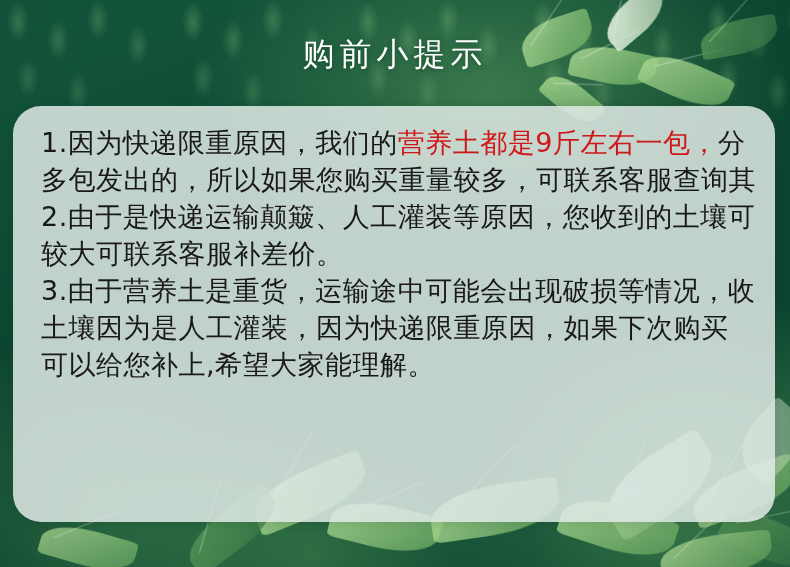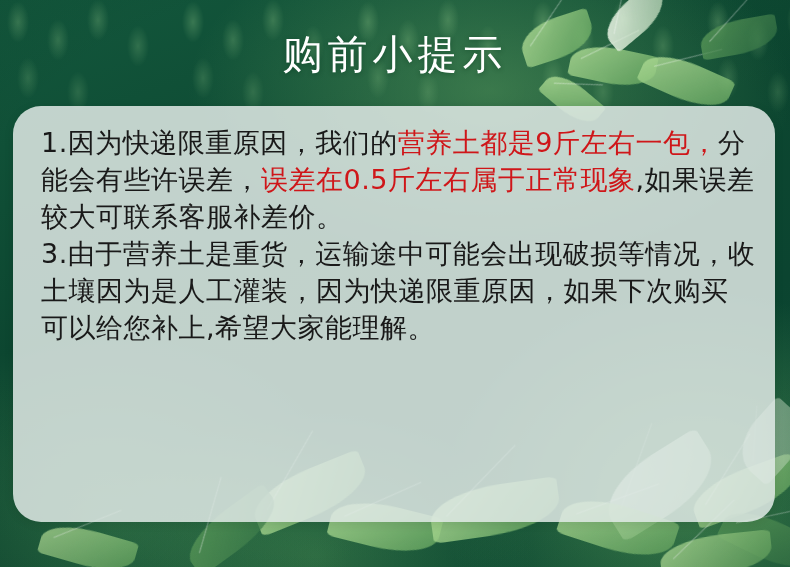--- a/index.html
+++ b/index.html
@@ -70,21 +70,21 @@
     transform-origin: left center;
   }
 
   
   .title {
     position: absolute;
     left: 0; right: 0;
     top: 26px;
     text-align: center;
     color: #ffffff;
-    font-size: 40px;
+    font-size: 32px;
     font-weight: 400;
     letter-spacing: 5px;
     line-height: 56px;
     text-shadow: 0 1px 5px rgba(0,50,25,.45);
   }
 
   
   .card {
     position: absolute;
     left: 13px;
@@ -139,21 +139,22 @@
   <div class="leaf pale" style="left:735px; top:415px; width:74px; height:52px; transform:rotate(-48deg); opacity:.55;"></div>
   <div class="leaf" style="left:40px;  top:530px; width:96px;  height:36px; transform:rotate(16deg);"></div>
 
   <div class="bg-vignette"></div>
 
   <div class="title">购前小提示</div>
 
   <div class="card">
     <div class="card-inner">
         <div class="line"><span>1.因为快递限重原因，我们的</span><span class="hl">营养土都是9斤左右一包，</span><span>分</span></div>
-        <div class="line"><span>能会有些许误差，</span><span class="hl">误差在0.5斤左右属于正常现象</span><span>,如果误差</span></div>
+        <div class="line"><span>多包发出的，所以如果您购买重量较多，可联系客服查询其</span></div>
+        <div class="line"><span>2.由于是快递运输颠簸、人工灌装等原因，您收到的土壤可</span></div>
         <div class="line"><span>较大可联系客服补差价。</span></div>
         <div class="line"><span>3.由于营养土是重货，运输途中可能会出现破损等情况，收</span></div>
         <div class="line"><span>土壤因为是人工灌装，因为快递限重原因，如果下次购买</span></div>
         <div class="line"><span>可以给您补上,希望大家能理解。</span></div>
       </div>
   </div>
 
 </div>
 
 </body></html>

